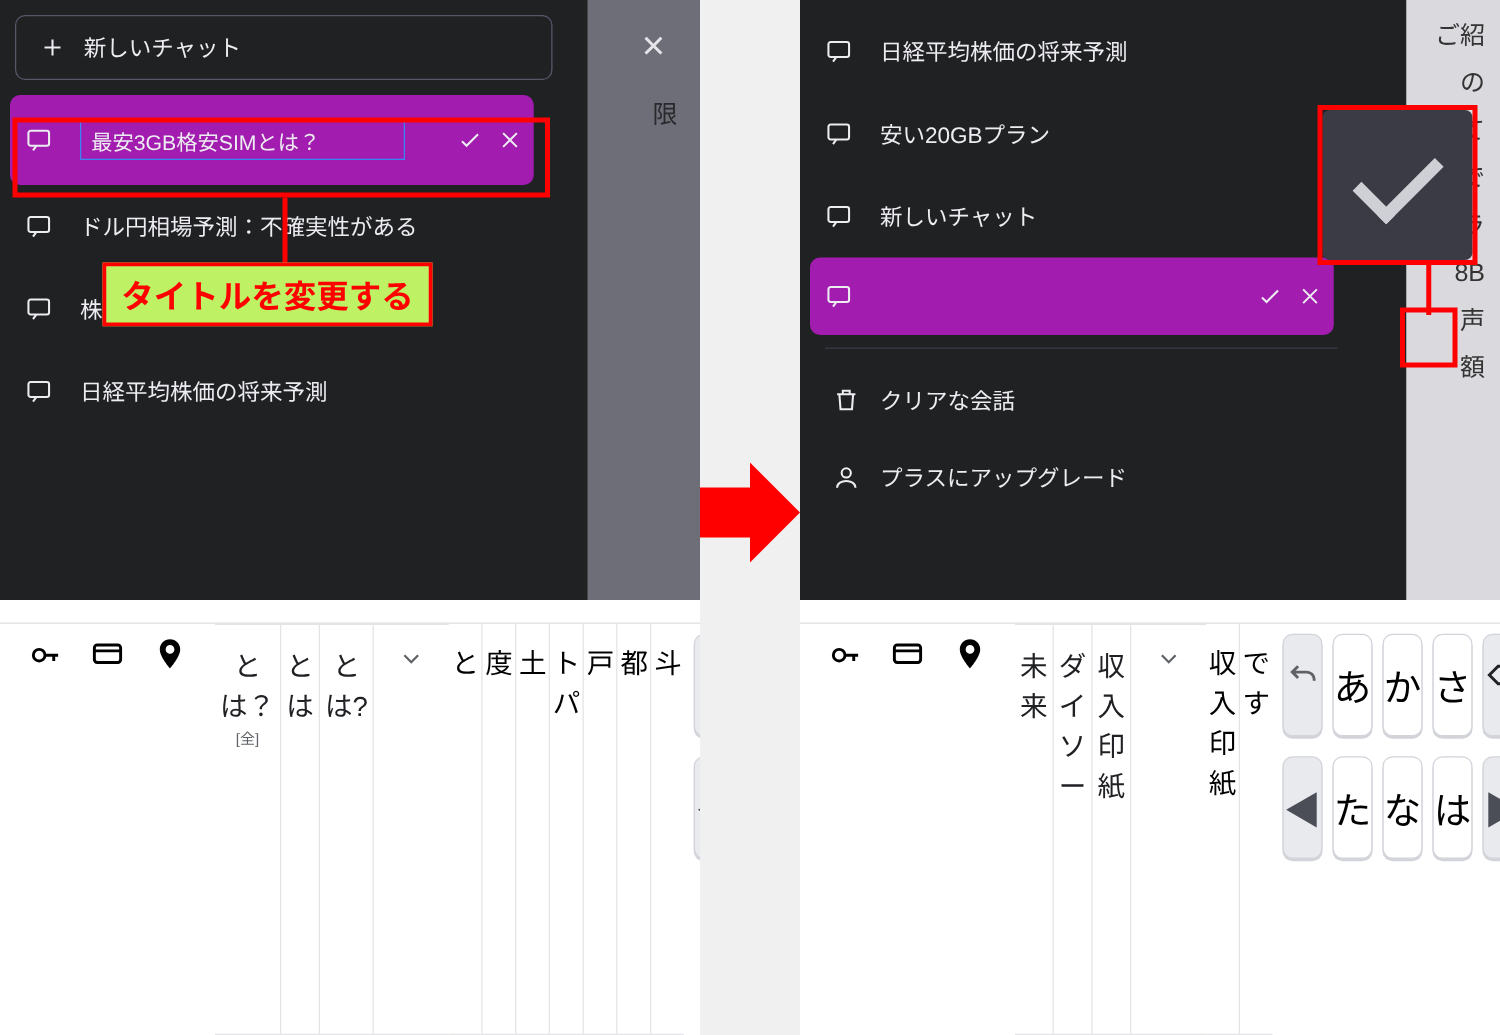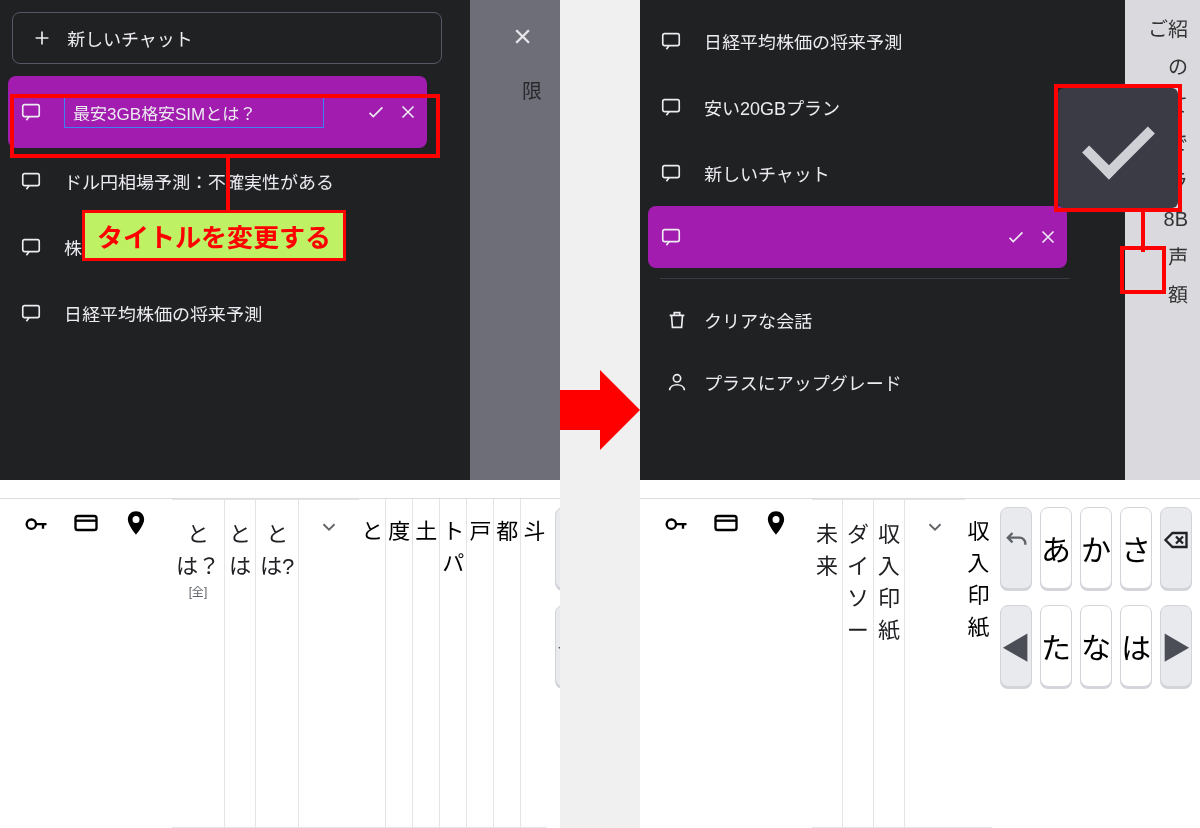--- a/index.html
+++ b/index.html
@@ -366,20 +366,21 @@
       <div class="sugg-row" id="right-sugg">
           <div class="sugg">未来</div>
           <div class="sugg">ダイソー</div>
           <div class="sugg">収入印紙</div>
           <div class="sugg small"><svg viewBox="0 0 24 24" fill="none" stroke="#5f6368" stroke-width="2">
               <path d="M6 9l6 6 6-6"></path>
             </svg></div>
         </div>
       <div class="pred-row" id="right-pred">
           <div class="pred">収入印紙</div>
+          <div class="pred">です</div>
         </div>
       <div id="right-keys">
           <div class="key-row">
             <div class="key alt icon"><svg viewBox="0 0 24 24" fill="none" stroke="#5f6368" stroke-width="2">
                 <path d="M9 14l-4-4 4-4M5 10h10a5 5 0 015 5v1"></path>
               </svg></div>
             <div class="key ">あ</div>
             <div class="key ">か</div>
             <div class="key ">さ</div>
             <div class="key alt icon"><svg viewBox="0 0 24 24" fill="none" stroke="#202124" stroke-width="2">

